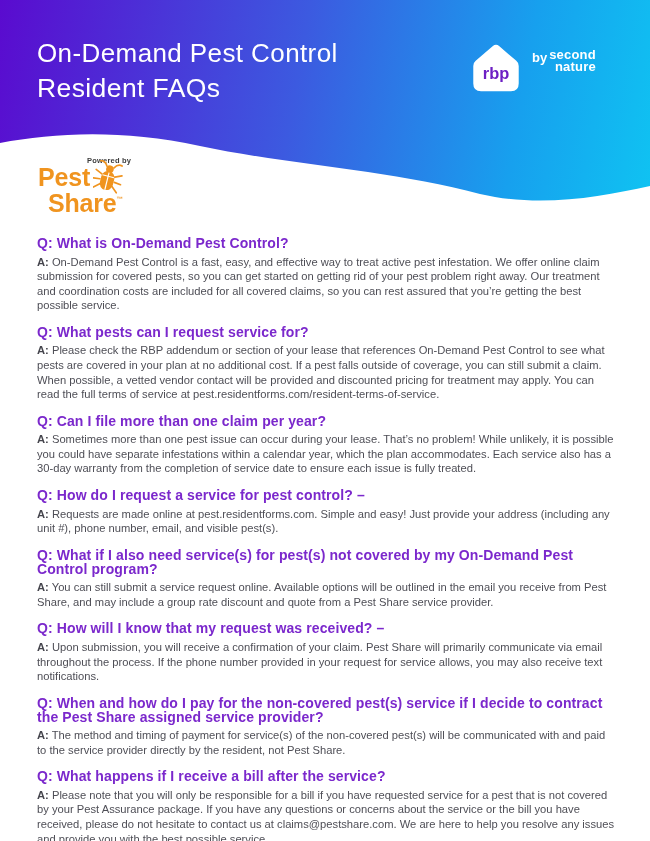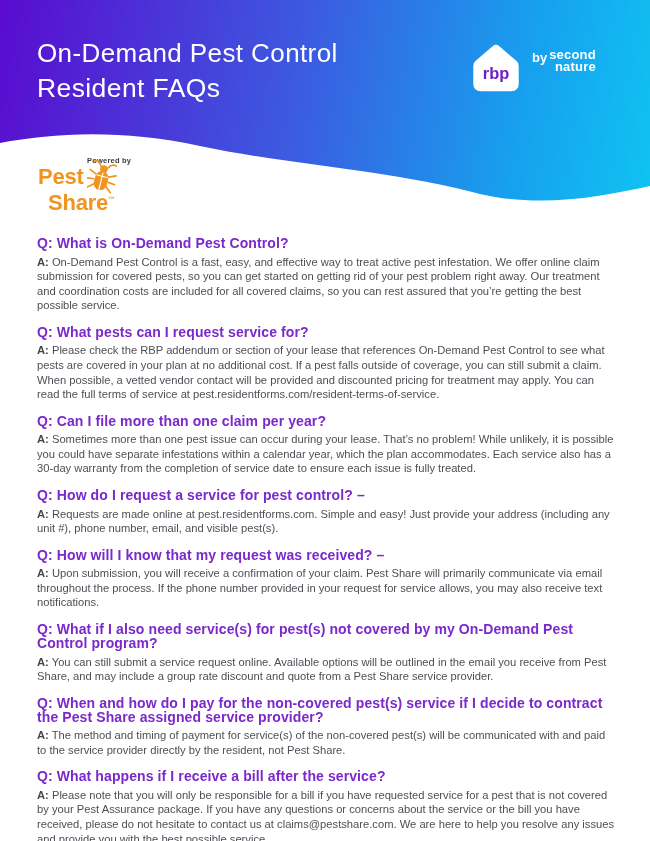--- a/index.html
+++ b/index.html
@@ -19,21 +19,21 @@
   .title2 { font-size:26.5px; font-weight:400; letter-spacing:0.4px; line-height:30px; margin-top:5px; }
   .brand { position:absolute; left:467px; top:40px; display:flex; align-items:flex-start; gap:7px; }
   .rbp-svg { width:58px; height:58px; display:block; }
   .sn { color:#ffffff; display:flex; gap:2px; }
   .sn-by { font-size:13px; font-weight:600; margin-top:10px; }
   .sn-col { text-align:right; font-weight:700; font-size:13px; line-height:11.5px; letter-spacing:0.2px; margin-top:9px; }
   
   .powered { position:absolute; left:38px; top:156px; }
   .powered-label { font-size:7.5px; color:#3b3b3b; font-weight:600; letter-spacing:0.2px; margin-left:5px;padding-left:44px; }
   .ps-row { display:flex; align-items:flex-start; gap:3px; margin-top:2px; }
-  .ps-word { color:#f0941f; font-weight:700; font-size:22px; line-height:20px; letter-spacing:-0.2px; }
+  .ps-word { color:#f0941f; font-weight:700; font-size:25px; line-height:20px; letter-spacing:-0.2px; }
   .bug-svg { width:30px; height:34px; margin-top:-7px; }
   .ps-share-row { display:flex; margin-left:10px; margin-top:-1px; }
   .tm { font-size:6.5px; color:#f0941f; font-weight:700; margin-top:2px; }
   
   main { position:absolute; top:236px; left:37px; width:580px; }
   .faq { margin:0 0 12px 0; }
   .q { margin:0 0 4.5px 0; font-size:14px; font-weight:700; color:#7b28cc; line-height:14px; letter-spacing:0.1px; }
   .a { margin:0; font-size:11.2px; color:#4e4e56; line-height:14.6px; }
   .ap { font-weight:700; color:#46464e; }
 </style>
@@ -112,27 +112,27 @@
       <h2 class="q"><span>Q:</span> <span>Can I file more than one claim per year?</span></h2>
       <p class="a"><span class="ap">A:</span> <span>Sometimes more than one pest issue can occur during your lease. That’s no problem! While unlikely, it is possible you could have separate infestations within a calendar year, which the plan accommodates. Each service also has a 30-day warranty from the completion of service date to ensure each issue is fully treated.</span></p>
     </section>
 
     <section class="faq">
       <h2 class="q"><span>Q:</span> <span>How do I request a service for pest control? –</span></h2>
       <p class="a"><span class="ap">A:</span> <span>Requests are made online at pest.residentforms.com. Simple and easy! Just provide your address (including any unit #), phone number, email, and visible pest(s).</span></p>
     </section>
 
     <section class="faq">
-      <h2 class="q"><span>Q:</span> <span>How will I know that my request was received? –</span></h2>
-      <p class="a"><span class="ap">A:</span> <span>Upon submission, you will receive a confirmation of your claim. Pest Share will primarily communicate via email throughout the process. If the phone number provided in your request for service allows, you may also receive text notifications.</span></p>
+      <h2 class="q"><span>Q:</span> <span>What if I also need service(s) for pest(s) not covered by my On-Demand Pest Control program?</span></h2>
+      <p class="a"><span class="ap">A:</span> <span>You can still submit a service request online. Available options will be outlined in the email you receive from Pest Share, and may include a group rate discount and quote from a Pest Share service provider.</span></p>
     </section>
 
     <section class="faq">
-      <h2 class="q"><span>Q:</span> <span>What if I also need service(s) for pest(s) not covered by my On-Demand Pest Control program?</span></h2>
-      <p class="a"><span class="ap">A:</span> <span>You can still submit a service request online. Available options will be outlined in the email you receive from Pest Share, and may include a group rate discount and quote from a Pest Share service provider.</span></p>
+      <h2 class="q"><span>Q:</span> <span>How will I know that my request was received? –</span></h2>
+      <p class="a"><span class="ap">A:</span> <span>Upon submission, you will receive a confirmation of your claim. Pest Share will primarily communicate via email throughout the process. If the phone number provided in your request for service allows, you may also receive text notifications.</span></p>
     </section>
 
     <section class="faq">
       <h2 class="q"><span>Q:</span> <span>When and how do I pay for the non-covered pest(s) service if I decide to contract the Pest Share assigned service provider?</span></h2>
       <p class="a"><span class="ap">A:</span> <span>The method and timing of payment for service(s) of the non-covered pest(s) will be communicated with and paid to the service provider directly by the resident, not Pest Share.</span></p>
     </section>
 
     <section class="faq">
       <h2 class="q"><span>Q:</span> <span>What happens if I receive a bill after the service?</span></h2>
       <p class="a"><span class="ap">A:</span> <span>Please note that you will only be responsible for a bill if you have requested service for a pest that is not covered by your Pest Assurance package. If you have any questions or concerns about the service or the bill you have received, please do not hesitate to contact us at claims@pestshare.com. We are here to help you resolve any issues and provide you with the best possible service.</span></p>

